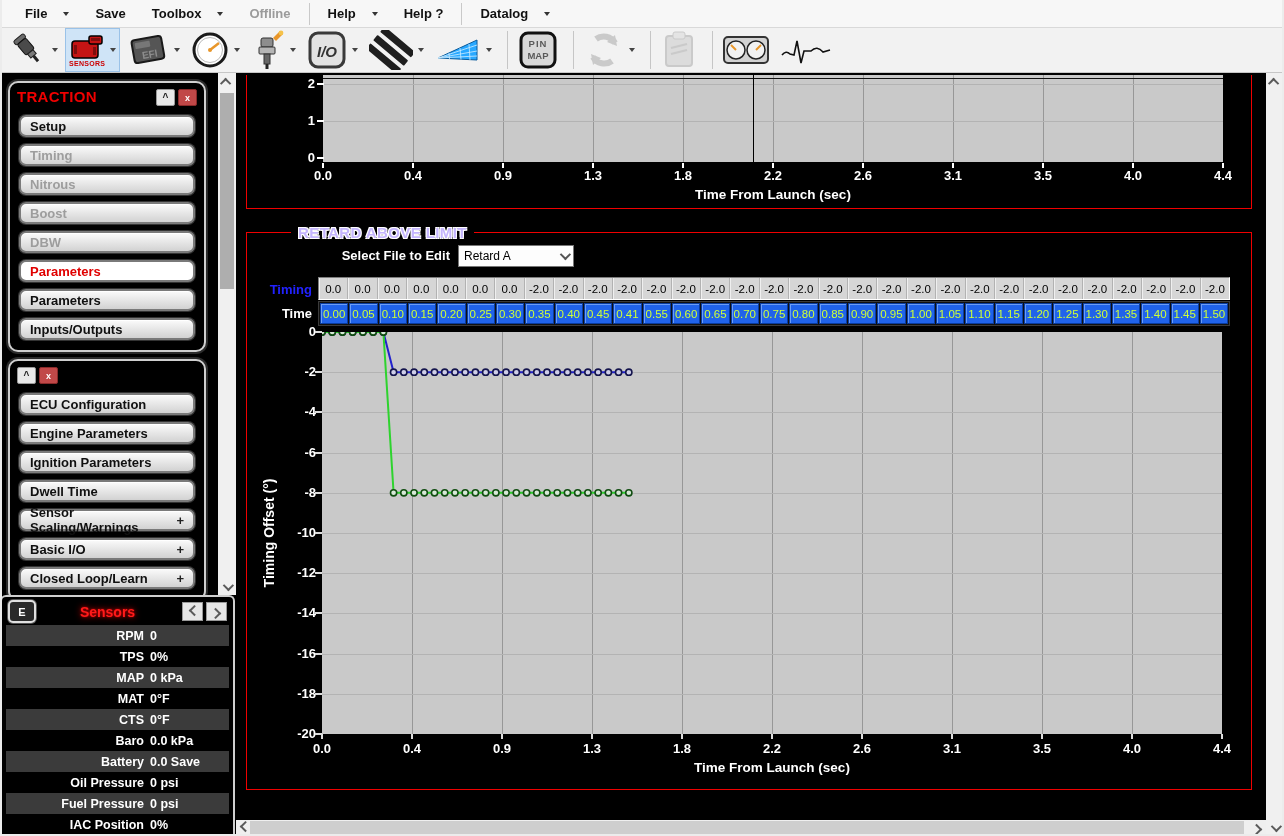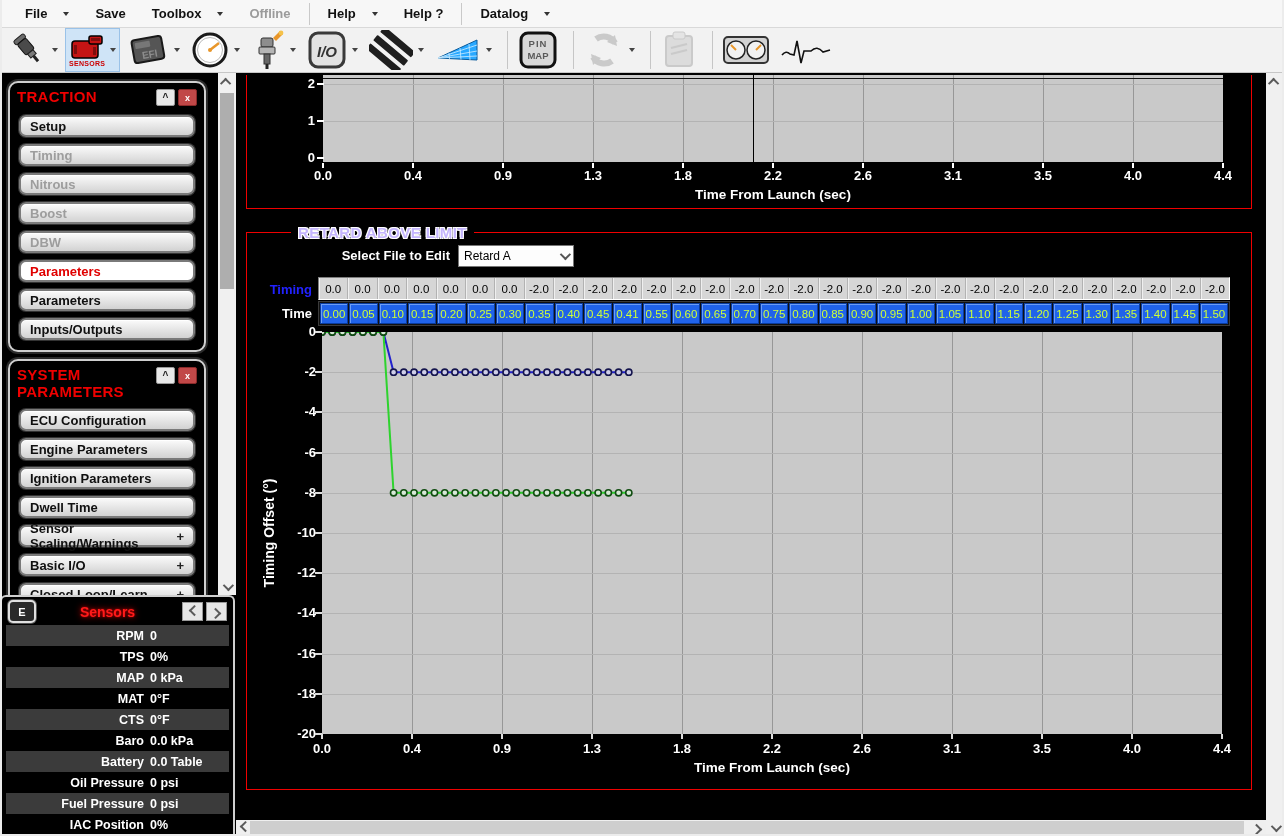--- a/index.html
+++ b/index.html
@@ -356,21 +356,20 @@
         </div>
         <div class="p-btn normal">
           <span>Parameters</span>
         </div>
         <div class="p-btn normal">
           <span>Inputs/Outputs</span>
         </div>
       </div>
     <div class="panel" id="systemPanel">
         <div class="panel-head">
-          <div class="panel-title">SYSTEM PARAMETERS</div>
           <div class="panel-headbtns">
             <div class="phb up">^</div>
             <div class="phb close">x</div>
           </div>
         </div>
         <div class="p-btn normal">
           <span>ECU Configuration</span>
         </div>
         <div class="p-btn normal">
           <span>Engine Parameters</span>
@@ -438,21 +437,21 @@
       <div class="sens-row dark">
         <span class="sens-label">CTS</span>
         <span class="sens-val">0°F</span>
       </div>
       <div class="sens-row">
         <span class="sens-label">Baro</span>
         <span class="sens-val">0.0 kPa</span>
       </div>
       <div class="sens-row dark">
         <span class="sens-label">Battery</span>
-        <span class="sens-val">0.0 Table</span>
+        <span class="sens-val">0.0 Save</span>
       </div>
       <div class="sens-row">
         <span class="sens-label">Oil Pressure</span>
         <span class="sens-val">0 psi</span>
       </div>
       <div class="sens-row dark">
         <span class="sens-label">Fuel Pressure</span>
         <span class="sens-val">0 psi</span>
       </div>
       <div class="sens-row">

